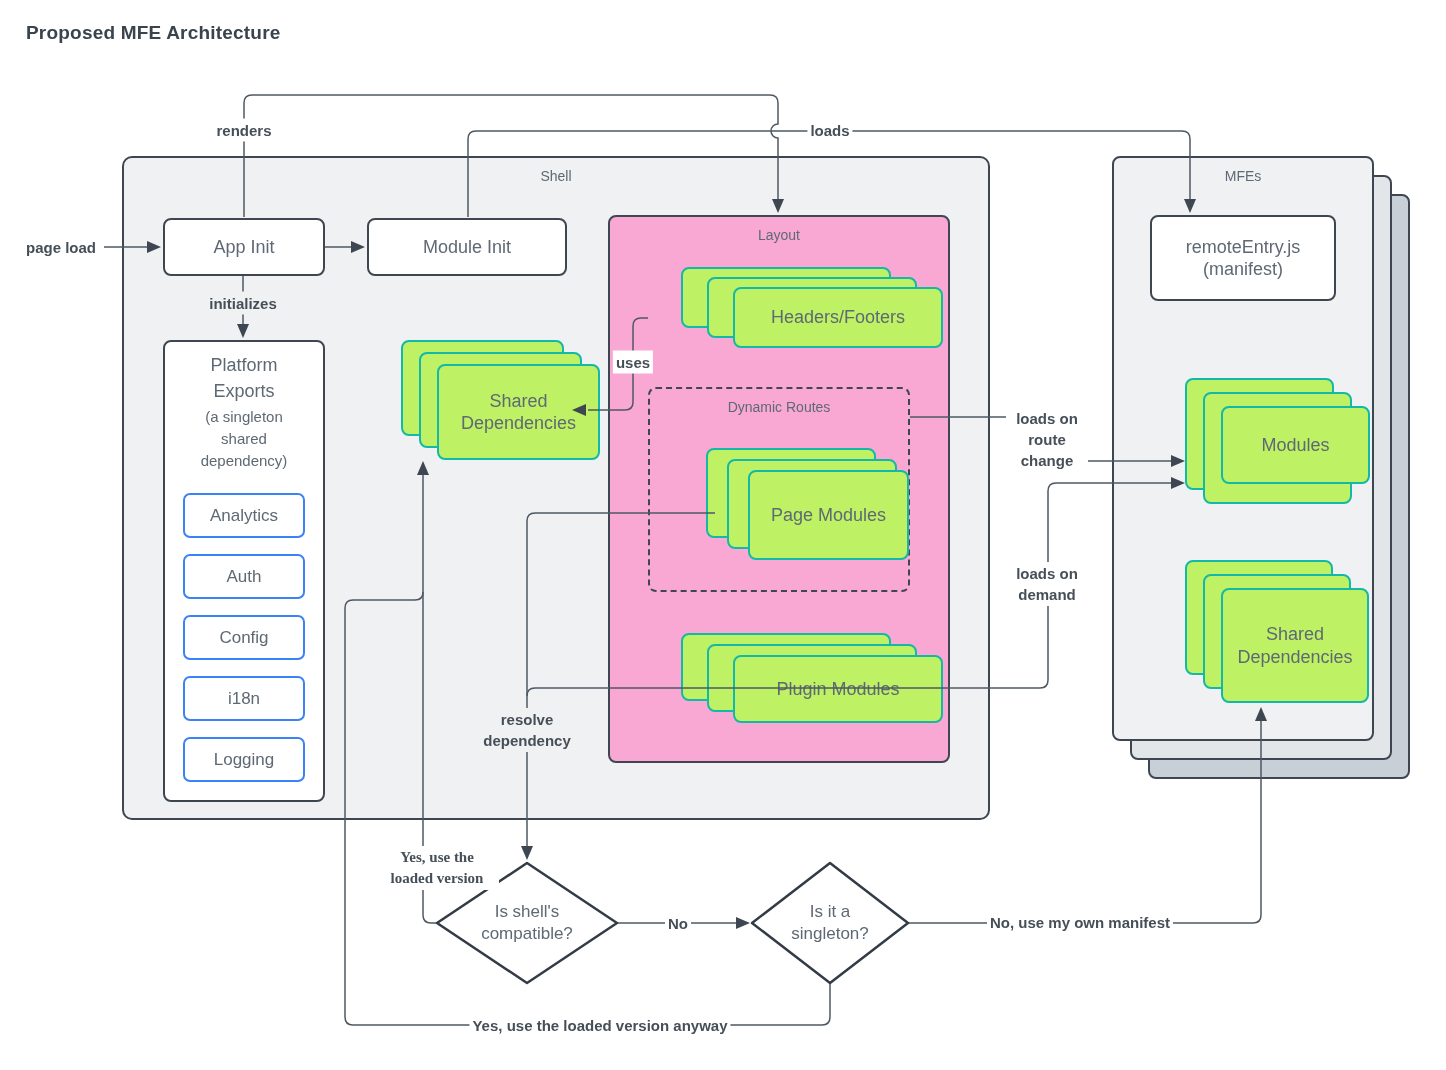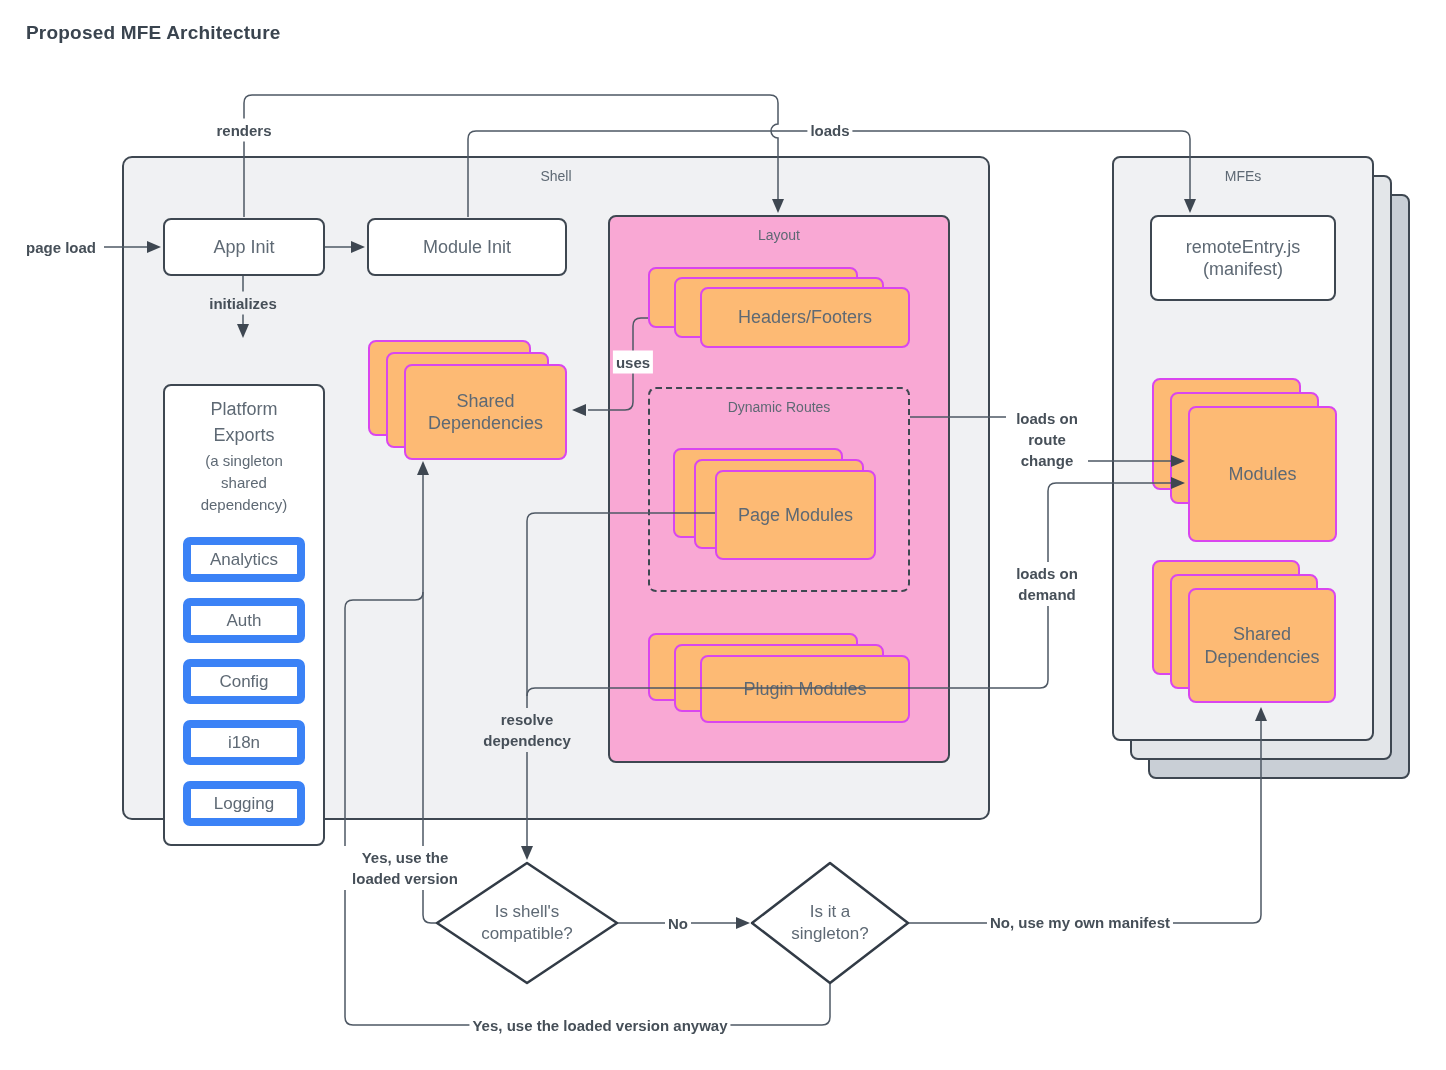--- a/index.html
+++ b/index.html
@@ -21,28 +21,28 @@
   .node{position:absolute;background:#fff;border:2px solid #3e4751;border-radius:8px;box-sizing:border-box;
         display:flex;align-items:center;justify-content:center;text-align:center;
         font-size:18px;color:#5e6974;line-height:1.25;z-index:10;}
   .app-init{left:163px;top:218px;width:162px;height:58px;}
   .module-init{left:367px;top:218px;width:200px;height:58px;}
   .remote-entry{left:1150px;top:215px;width:186px;height:86px;}
   .remote-entry .inner{width:150px;}
 
   
   .platform{left:163px;top:340px;width:162px;height:462px;display:block;z-index:10;position:absolute;
-            background:#fff;border:2px solid #3e4751;border-radius:8px;box-sizing:border-box;text-align:center;color:#5e6974;margin-top:44px;}
+            background:#fff;border:2px solid #3e4751;border-radius:8px;box-sizing:border-box;text-align:center;color:#5e6974;}
   .platform .ptitle{margin-top:10px;font-size:18px;line-height:1.45;width:110px;margin-left:auto;margin-right:auto;}
   .platform .psub{font-size:15px;line-height:1.45;width:104px;margin:2px auto 22px auto;}
-  .pitem{width:122px;height:45px;margin:0 auto 16px auto;background:#fff;border:8px solid #3b82f6;border-radius:7px;
+  .pitem{width:122px;height:45px;margin:0 auto 16px auto;background:#fff;border:2px solid #3b82f6;border-radius:7px;
          box-sizing:border-box;display:flex;align-items:center;justify-content:center;font-size:17px;color:#5e6974;}
 
   
-  .slayer{position:absolute;background:#fdba74;border:2px solid #d946ef;border-radius:8px;box-sizing:border-box;z-index:10;}
+  .slayer{position:absolute;background:#bef264;border:2px solid #14b8a6;border-radius:8px;box-sizing:border-box;z-index:10;margin-left:33px;}
   .sfront{display:flex;align-items:center;justify-content:center;text-align:center;font-size:18px;color:#5e6974;line-height:1.25;}
 
   
   .edges{position:absolute;left:0;top:0;width:1446px;height:1070px;z-index:50;pointer-events:none;}
   .edges path{fill:none;stroke:#4e5864;stroke-width:1.5;}
   .edges polygon.arw{fill:#3e4751;stroke:none;}
   .edges polygon.diamond{fill:#ffffff;stroke:#323b46;stroke-width:2.5;stroke-linejoin:round;}
 
   
   .elabel{position:absolute;transform:translate(-50%,-50%);font-size:15px;font-weight:bold;color:#464f58;
@@ -108,21 +108,21 @@
   <div class="slayer" style="left:673px;top:448px;width:170px;height:90px;"></div>
   <div class="slayer" style="left:694px;top:459px;width:170px;height:90px;"></div>
   <div class="slayer sfront" style="left:715px;top:470px;width:161px;height:90px;">Page Modules</div>
 
   <div class="slayer" style="left:648px;top:633px;width:210px;height:68px;"></div>
   <div class="slayer" style="left:674px;top:644px;width:210px;height:68px;"></div>
   <div class="slayer sfront" style="left:700px;top:655px;width:210px;height:68px;">Plugin Modules</div>
 
   <div class="slayer" style="left:1152px;top:378px;width:149px;height:112px;"></div>
   <div class="slayer" style="left:1170px;top:392px;width:149px;height:112px;"></div>
-  <div class="slayer sfront" style="left:1188px;top:406px;width:149px;height:136px;">Modules</div>
+  <div class="slayer sfront" style="left:1188px;top:406px;width:149px;height:78px;">Modules</div>
 
   <div class="slayer" style="left:1152px;top:560px;width:148px;height:115px;"></div>
   <div class="slayer" style="left:1170px;top:574px;width:148px;height:115px;"></div>
   <div class="slayer sfront" style="left:1188px;top:588px;width:148px;height:115px;">
     <div style="width:134px;">Shared Dependencies</div>
   </div>
 
   <svg class="edges" viewBox="0 0 1446 1070">
     <path d="M 244 217 L 244 103 Q 244 95 252 95 L 770 95 Q 778 95 778 103 L 778 124 A 7 7 0 0 0 778 138 L 778 199"></path>
     <path d="M 468 217 L 468 139 Q 468 131 476 131 L 1182 131 Q 1190 131 1190 139 L 1190 199"></path>
@@ -159,18 +159,18 @@
   <div class="dtext" style="left:830px;top:923px;width:95px;">Is it a singleton?</div>
 
   <div class="elabel" style="left:244px;top:130px;">renders</div>
   <div class="elabel" style="left:830px;top:130px;">loads</div>
   <div class="elabel" style="left:61px;top:247px;">page load</div>
   <div class="elabel gray" style="left:243px;top:303px;">initializes</div>
   <div class="elabel" style="left:633px;top:362px;">uses</div>
   <div class="elabel wrap" style="left:1047px;top:439px;width:76px;">loads on route change</div>
   <div class="elabel wrap" style="left:1047px;top:584px;width:76px;">loads on demand</div>
   <div class="elabel wrap gray" style="left:527px;top:730px;width:94px;">resolve dependency</div>
-  <div class="elabel wrap" style="left:405px;top:868px;width:118px;">Yes, use the loaded version</div>
+  <div class="elabel wrap" style="left:437px;top:868px;width:118px;font-family:Liberation Serif, serif;">Yes, use the loaded version</div>
   <div class="elabel" style="left:678px;top:923px;">No</div>
   <div class="elabel" style="left:1080px;top:922px;">No, use my own manifest</div>
   <div class="elabel" style="left:600px;top:1025px;">Yes, use the loaded version anyway</div>
 
 </div>
 
 </body></html>

